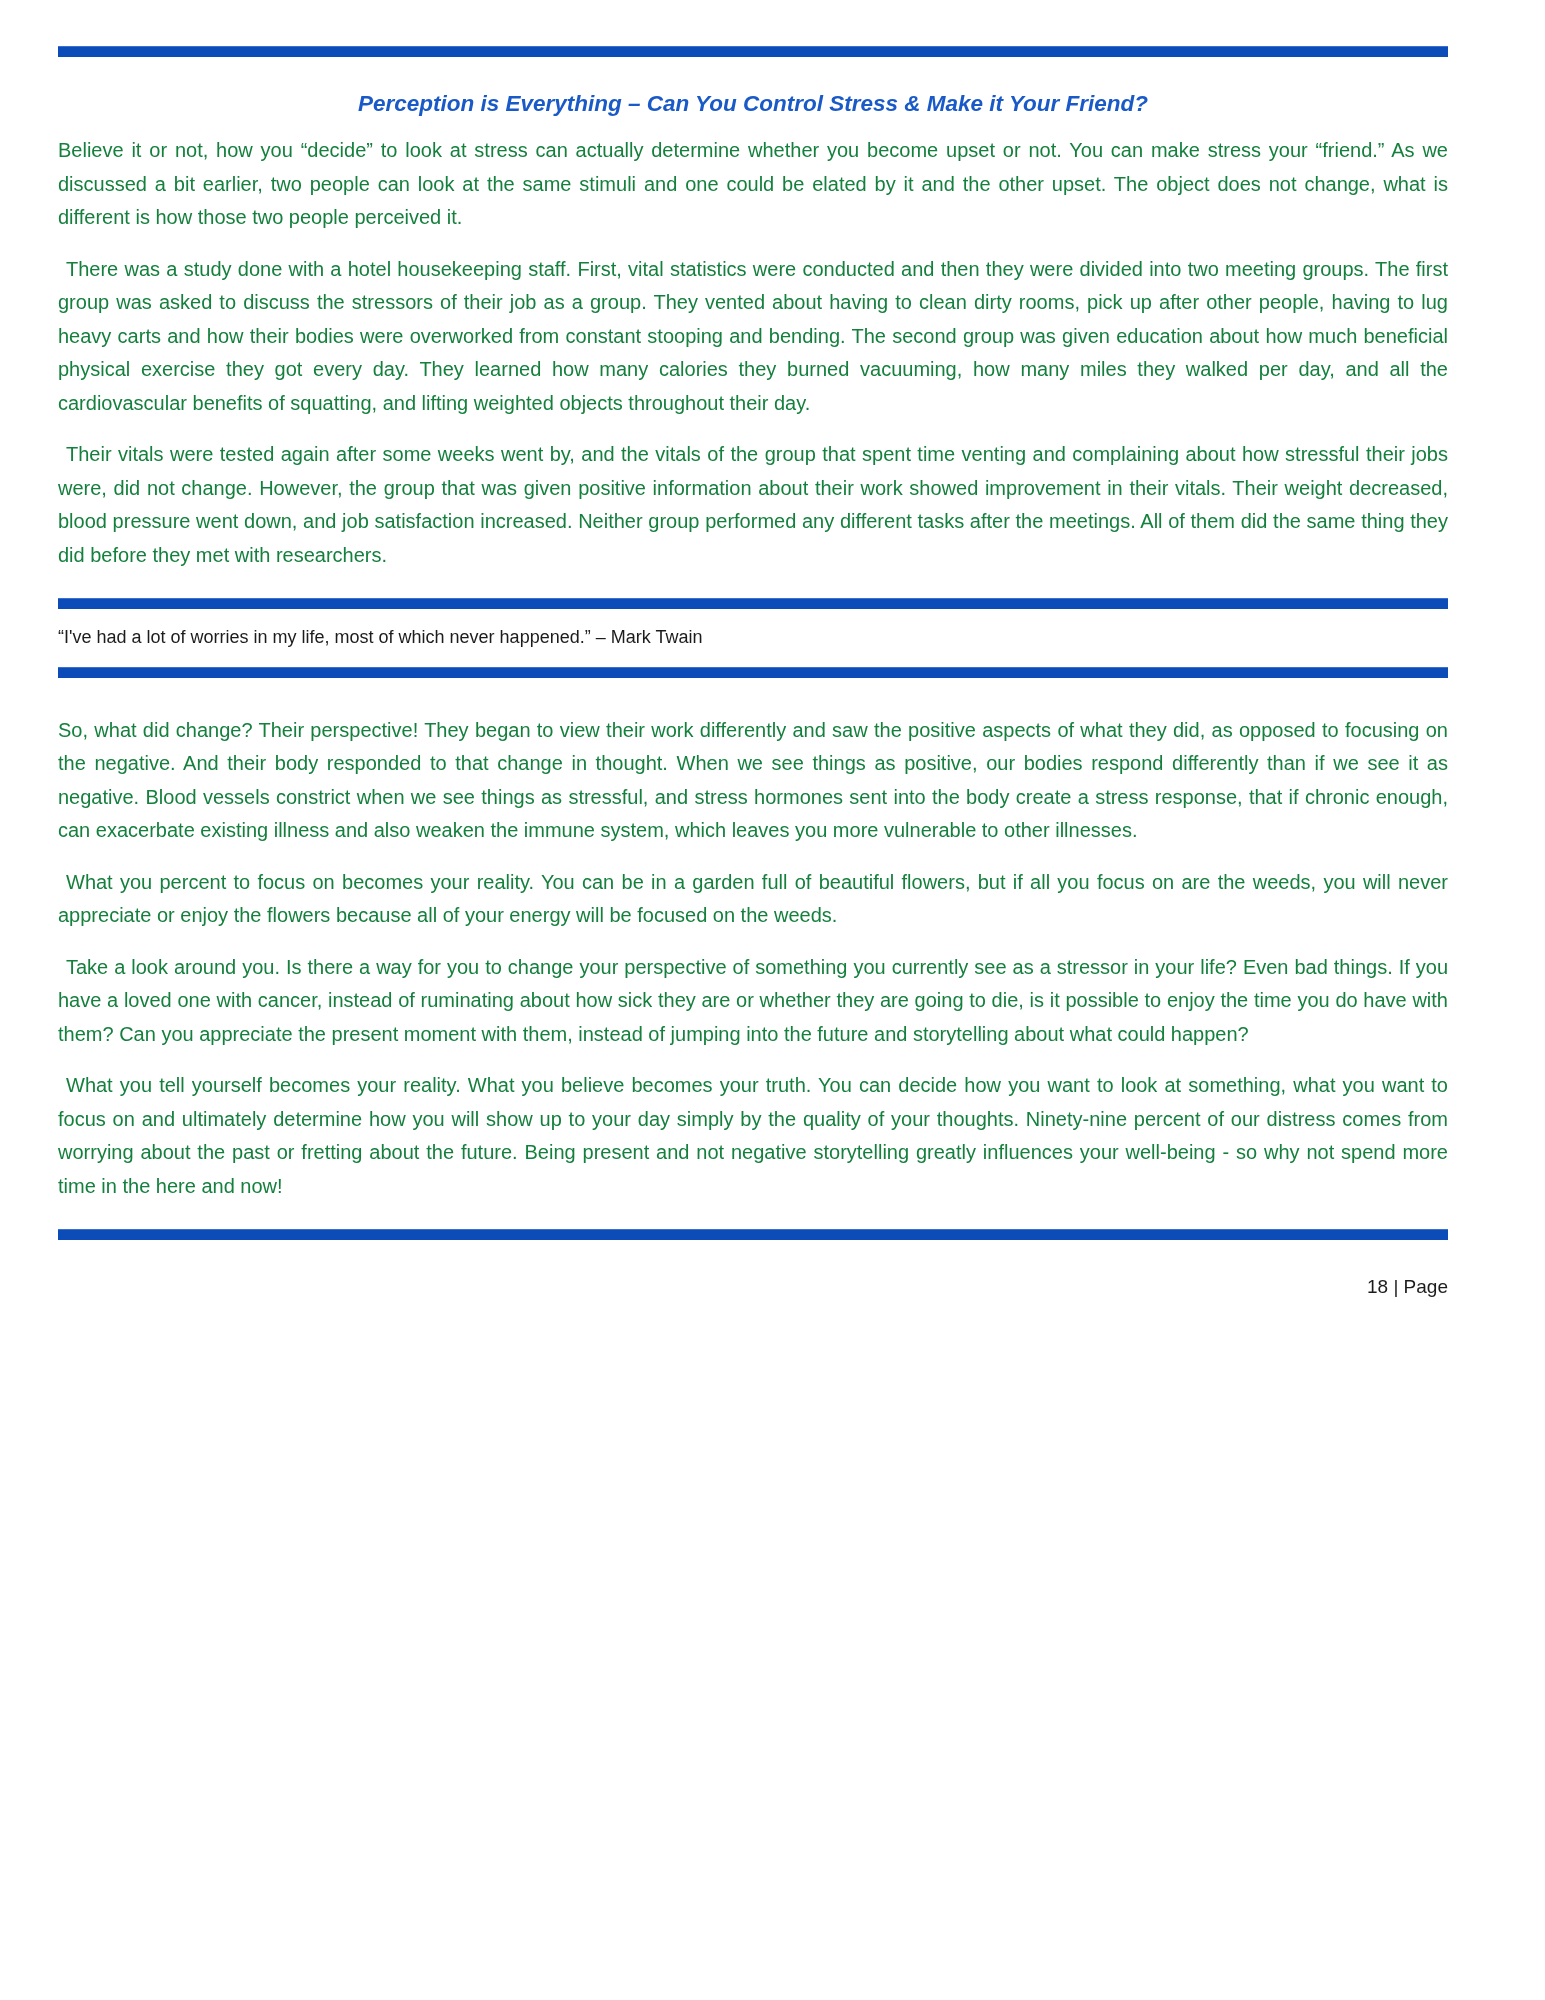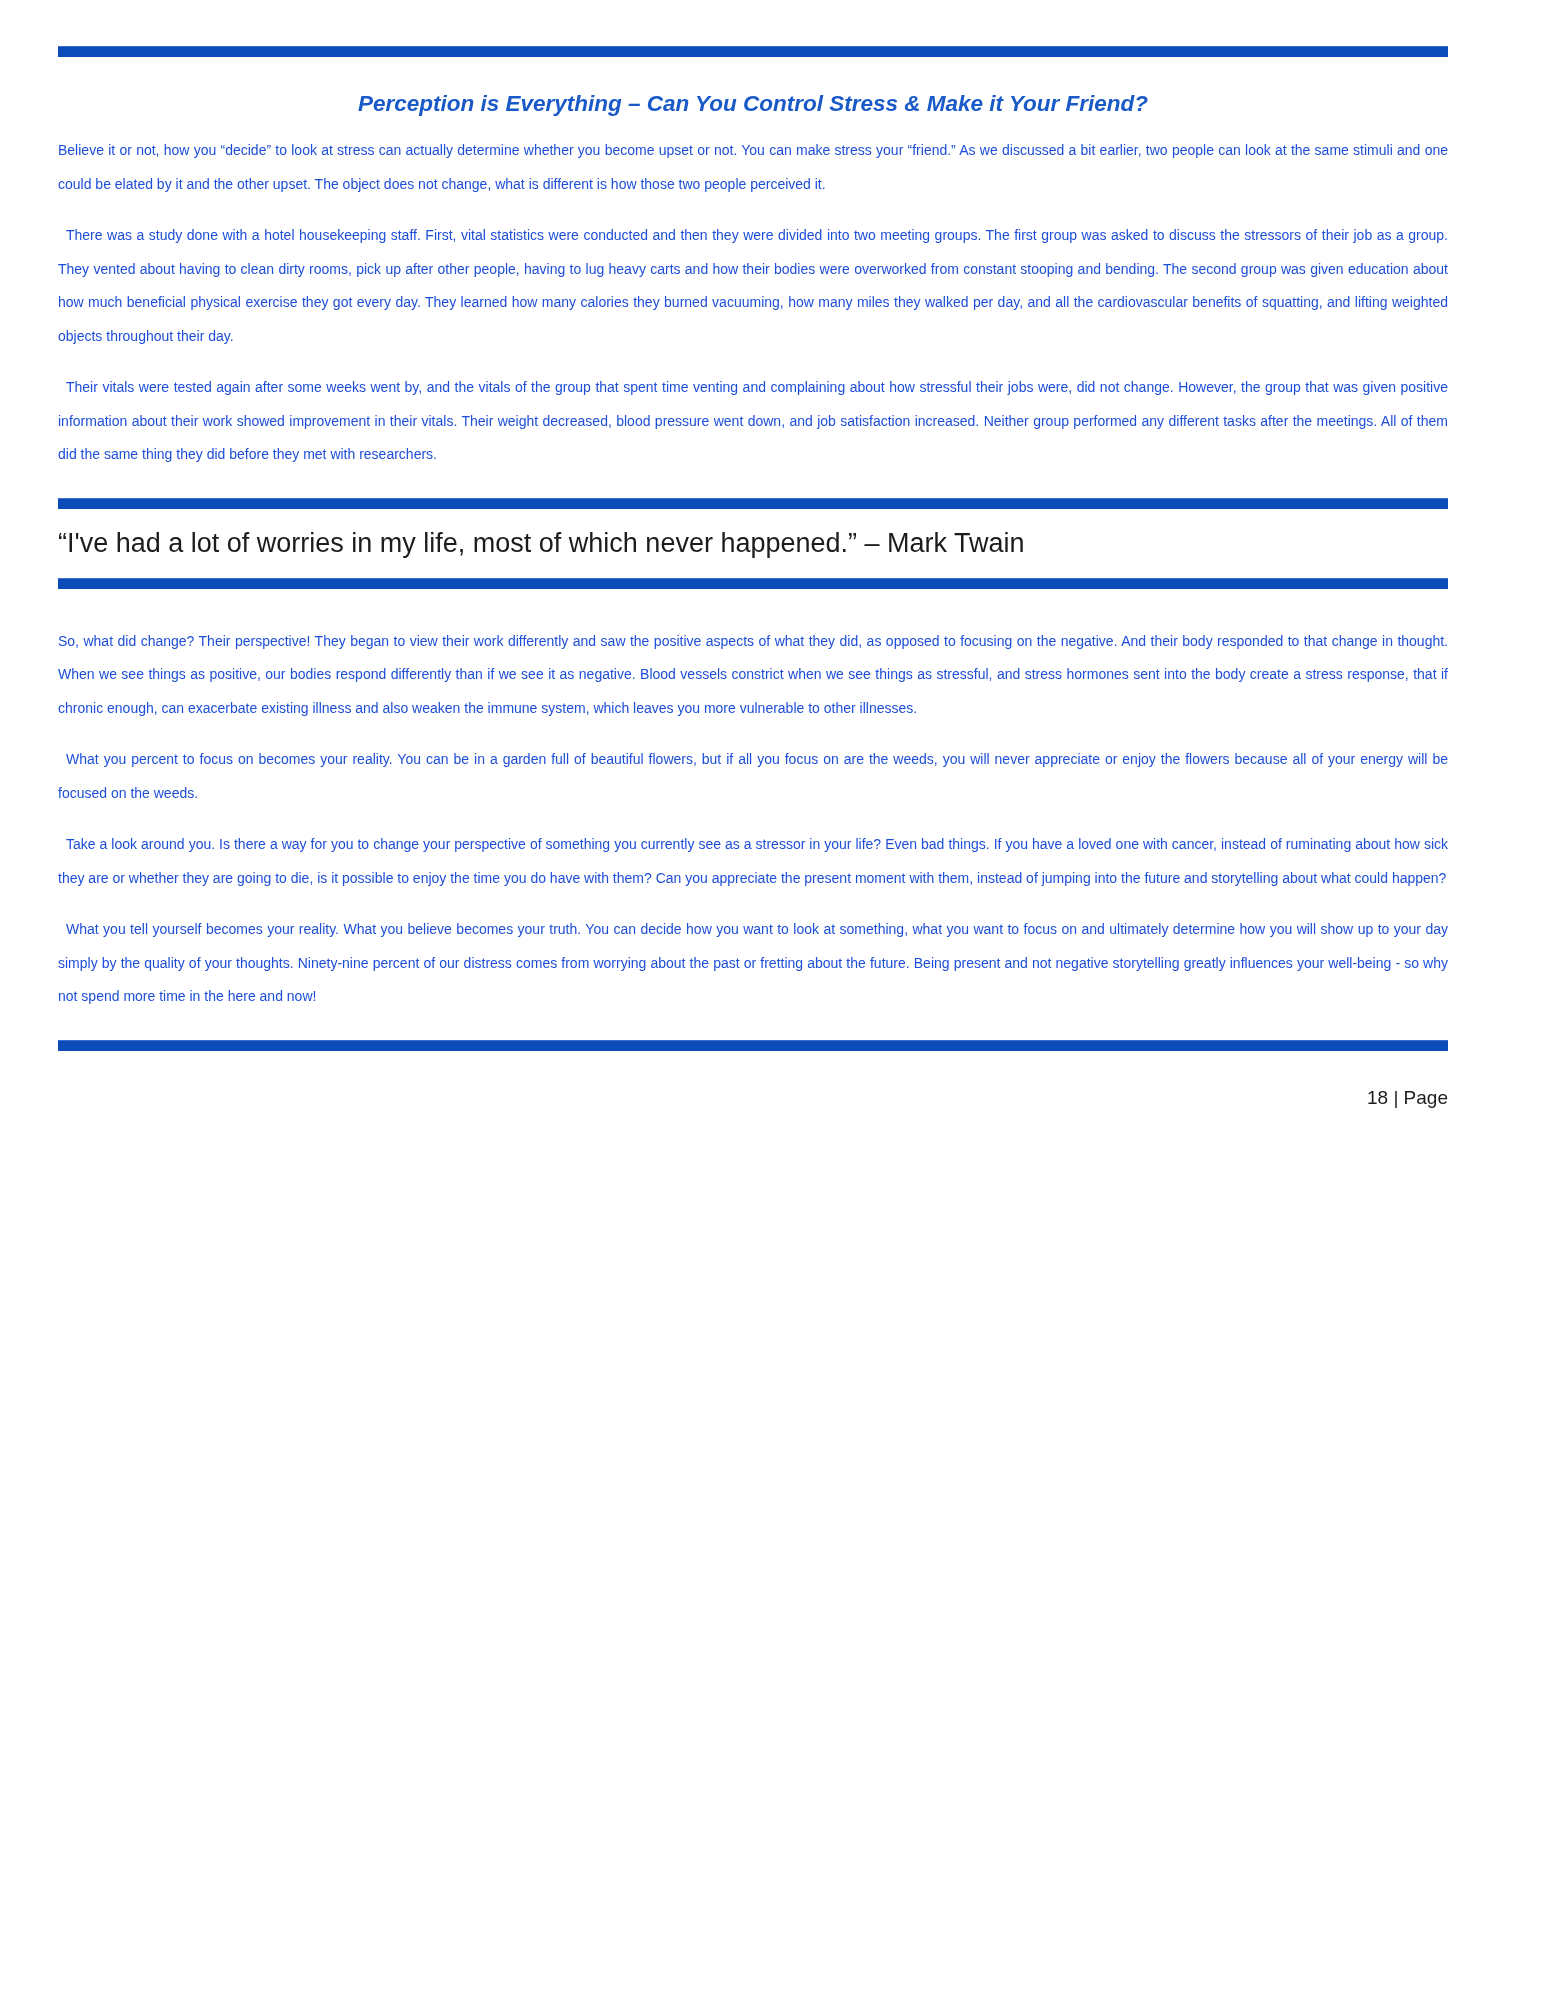--- a/index.html
+++ b/index.html
@@ -27,33 +27,33 @@
     margin: 32px 0 16px 0;
     text-align: center;
     color: #1a5ac8;
     font-size: 22.5px;
     font-weight: bold;
     font-style: italic;
     line-height: 1.3;
   }
   .body-text p {
     margin: 0 0 18px 0;
-    font-size: 14px;
+    font-size: 20px;
     line-height: 33.5px;
     text-align: justify;
-    color: #1d4ed8;
+    color: #15803d;
   }
   .body-text p.sp {
     text-indent: 8px;
   }
   .quote-block {
     margin: 26px 0 36px 0;
   }
   .quote-text {
-    font-size: 27px;
+    font-size: 18px;
     line-height: 1.3;
     color: #1c1c1c;
     margin: 17px 0 17px 0;
     text-align: left;
   }
   .bottom-bar {
     margin-top: 26px;
   }
   .footer {
     margin-top: 36px;

